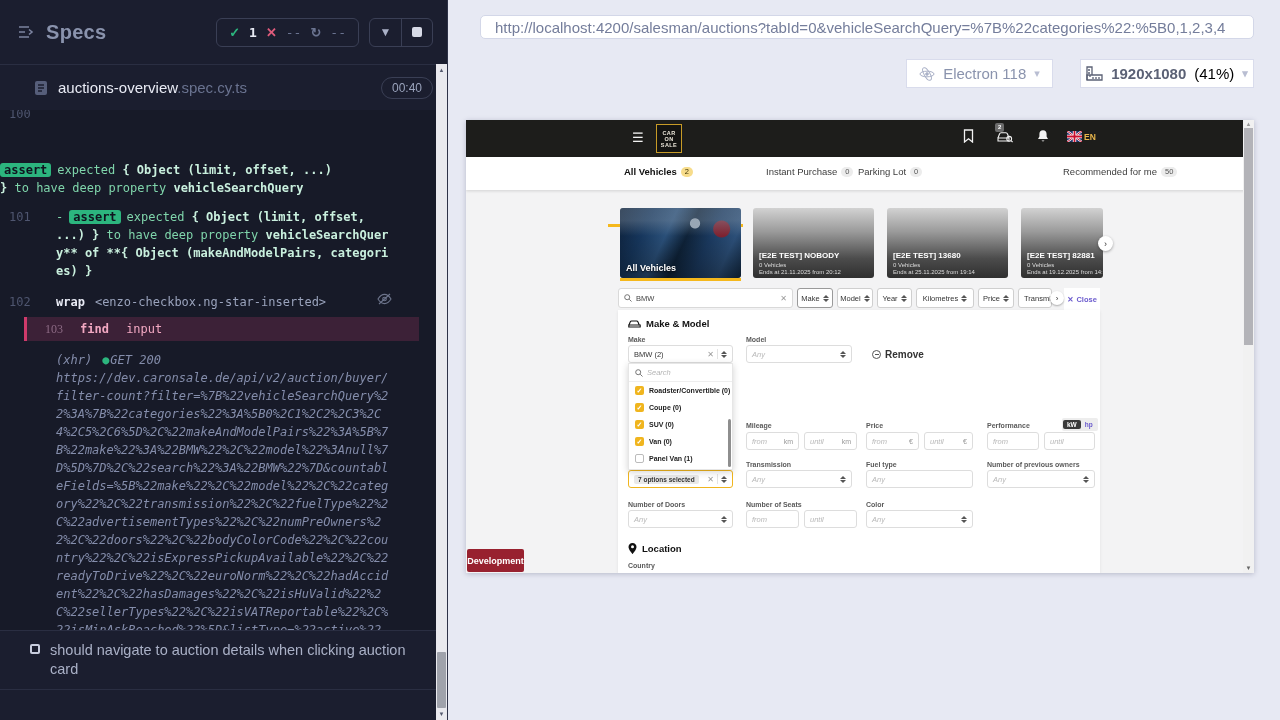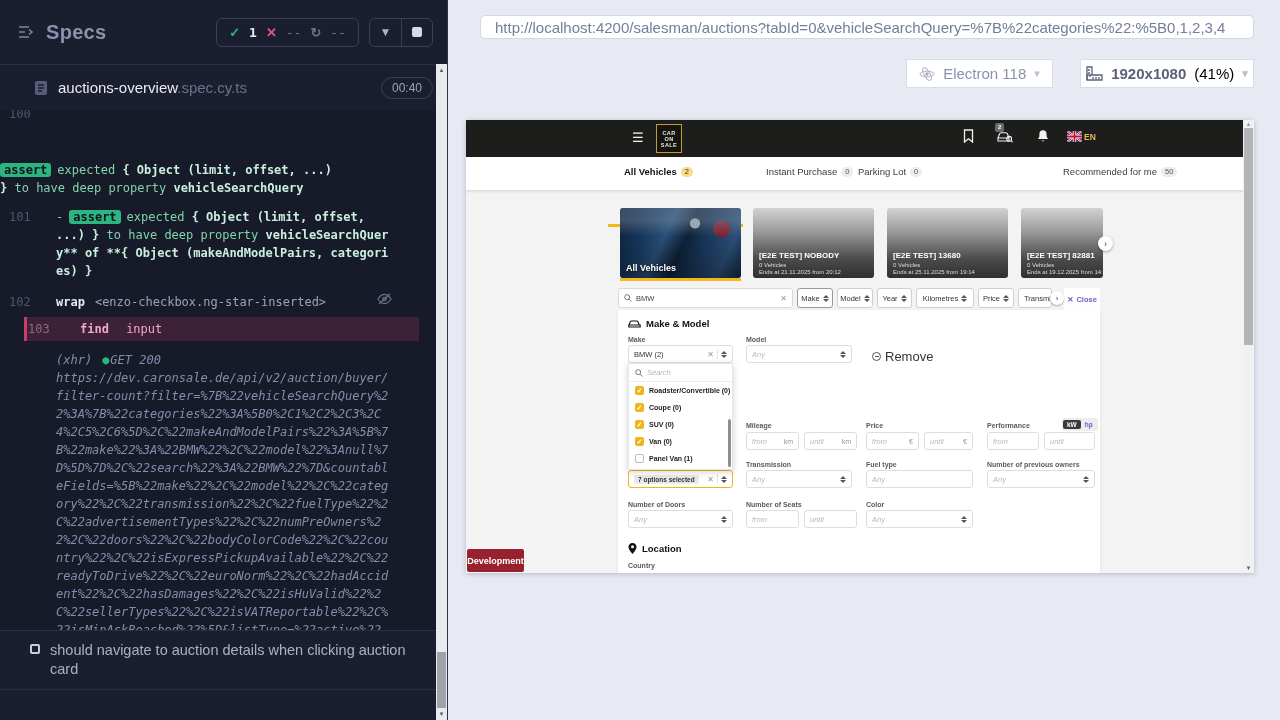--- a/index.html
+++ b/index.html
@@ -35,21 +35,21 @@
   .ctext { width:336px; word-break:break-all; }
   .a-norm { color:#7fd5ab; }
   .a-bold { color:#c9f0de; font-weight:700; }
   .badge-assert { background:#2cb57e; color:#10131f; font-weight:700; border-radius:3px; padding:0 4px; margin-right:6px; }
   .dash { color:#7fd5ab; margin-right:6px; }
   .cut-top { margin-top:-7px;flex-direction:column; }
   .m-name { color:#e9ebf5; font-weight:700; margin-right:10px; }
   .m-target { color:#9aa3bc; }
   .eye { margin-left:auto; flex:0 0 auto; opacity:.75; }
   .pinned { background:#3c2137; border-left:3px solid #cf3a6b; margin:4px 28px 4px 24px; padding:3px 0 3px 0; }
-  .pinned .lnum { flex:0 0 53px; padding-left:1px; color:#8d6b85; }
+  .pinned .lnum { flex:0 0 53px; padding-left:18px; color:#8d6b85;font-family:Liberation Serif, serif; }
   .pinned .m-name, .pinned .m-target { color:#f2a8c2; }
   .xhr { margin-top:8px; }
   .xhr .it { font-style:italic; color:#848dab; }
   .dot { color:#2cb57e; font-style:normal; margin:0 1px 0 10px; }
 
   .pending { border-top:1px solid #2a2e42; border-bottom:1px solid #2a2e42; padding:10px 30px 10px 30px; display:flex; gap:10px; }
   .pend-ic { flex:0 0 auto; width:10px; height:10px; border:2px solid #c8cdde; border-radius:2px; margin-top:3px; }
   .pend-txt { color:#aab1c7; font-size:14.5px; line-height:19px; }
 
   .sb-scroll { position:absolute; right:0; top:64px; bottom:0; width:11px; background:#e9e9ee; }
@@ -457,21 +457,21 @@
         <span class="stepper">
             <span class="tri-u"></span>
             <span class="tri-d"></span>
           </span>
       </div>
 
       <div style="position:absolute; left:254px; top:39px; display:flex; align-items:center; gap:4px; cursor:pointer;">
         <span style="width:9px; height:9px; border:1px solid #555; border-radius:50%; display:flex; align-items:center; justify-content:center;">
             <span style="width:4px; height:1px; background:#555;"></span>
           </span>
-        <span style="font-size:13px; color:#333; font-weight:400;">Remove</span>
+        <span style="font-size:10px; color:#333; font-weight:700;">Remove</span>
       </div>
 
       <div class="mk-drop">
         <div class="mk-search">
           <svg width="8" height="8" viewBox="0 0 8 8">
               <circle cx="3.2" cy="3.2" r="2.5" fill="none" stroke="#777" stroke-width="1"></circle>
               <path d="M5.2 5.2L7.5 7.5" stroke="#777" stroke-width="1"></path>
             </svg>
           <span class="ph">Search</span>
         </div>

